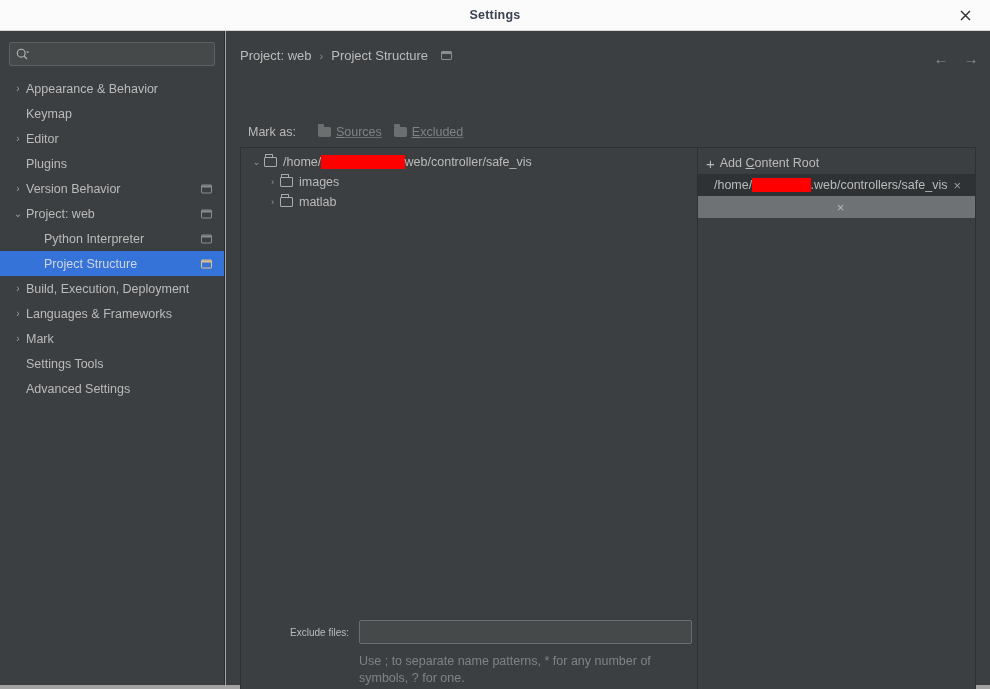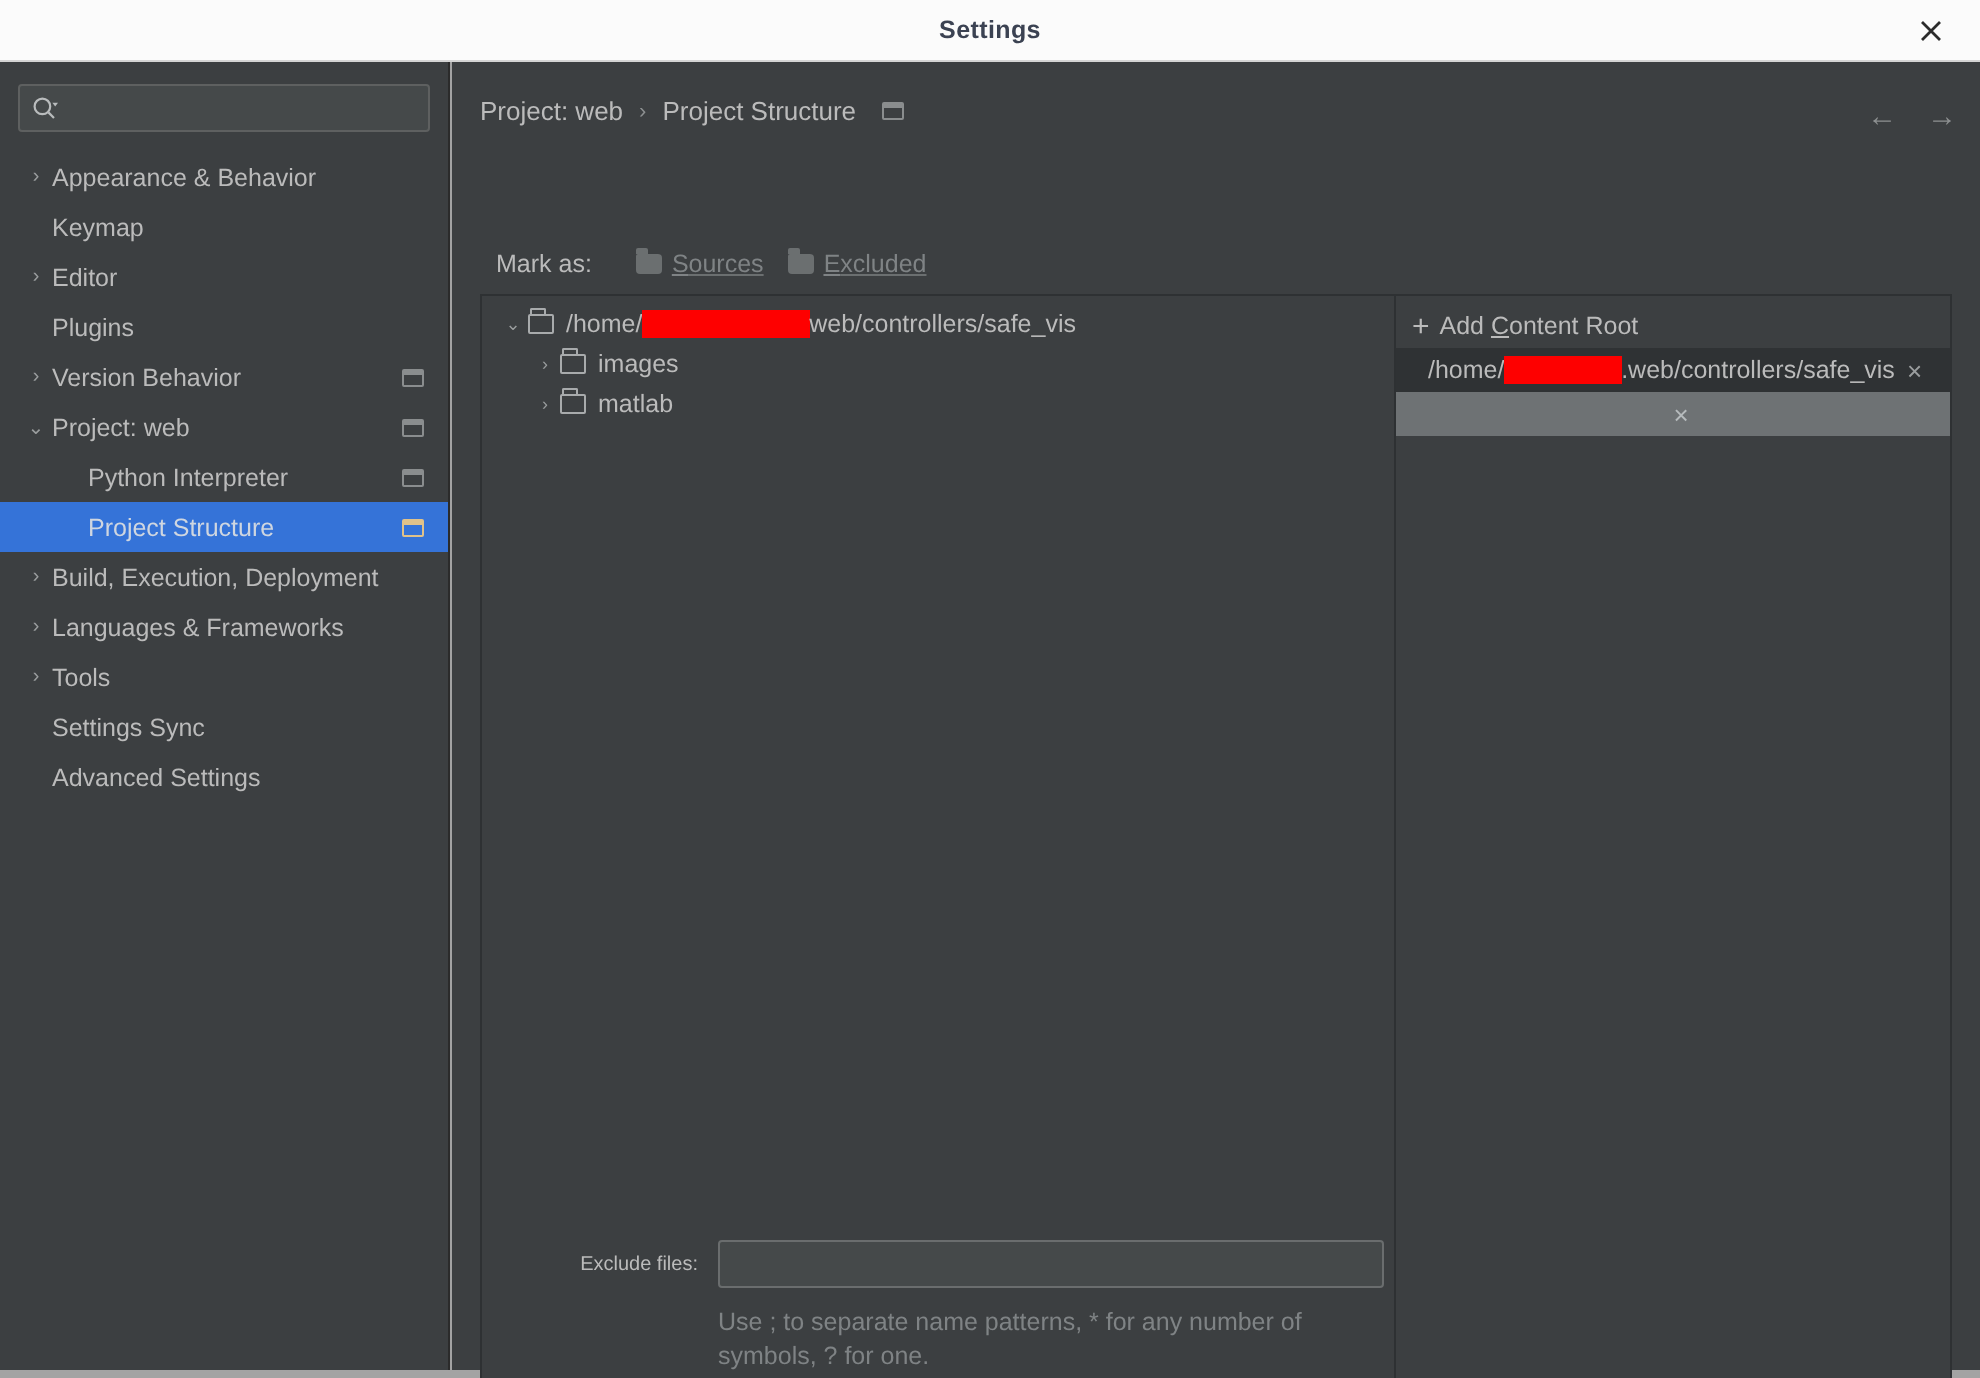--- a/index.html
+++ b/index.html
@@ -316,25 +316,25 @@
         <div class="tree-row">
           <span class="arrow">›</span>
           <span class="tree-label">Build, Execution, Deployment</span>
         </div>
         <div class="tree-row">
           <span class="arrow">›</span>
           <span class="tree-label">Languages &amp; Frameworks</span>
         </div>
         <div class="tree-row">
           <span class="arrow">›</span>
-          <span class="tree-label">Tools</span>
-        </div>
-        <div class="tree-row">
-          <span class="arrow none"></span>
-          <span class="tree-label">Settings Sync</span>
+          <span class="tree-label">Mark</span>
+        </div>
+        <div class="tree-row">
+          <span class="arrow none"></span>
+          <span class="tree-label">Settings Tools</span>
         </div>
         <div class="tree-row">
           <span class="arrow none"></span>
           <span class="tree-label">Advanced Settings</span>
         </div>
       </div>
   </div>
 
   <div class="content">
 
@@ -362,21 +362,21 @@
       </span>
     </div>
 
     <div class="panel">
 
       <div class="panel-left">
         <div class="ftree" id="file-tree">
             <div class="ftree-row">
               <span class="farrow">⌄</span>
               <span class="folder-outline"></span>
-              <span class="path-text"><span>/home/</span><span class="redact">XXXXXXXXXX</span><span>web/controllers/safe_vis</span></span>
+              <span class="path-text"><span>/home/</span><span class="redact">XXXXXXXXXX</span><span>web/controller/safe_vis</span></span>
             </div>
             <div class="ftree-row lvl1">
               <span class="farrow">›</span>
               <span class="folder-outline"></span>
               <span class="path-text"><span>images</span></span>
             </div>
             <div class="ftree-row lvl1">
               <span class="farrow">›</span>
               <span class="folder-outline"></span>
               <span class="path-text"><span>matlab</span></span>

